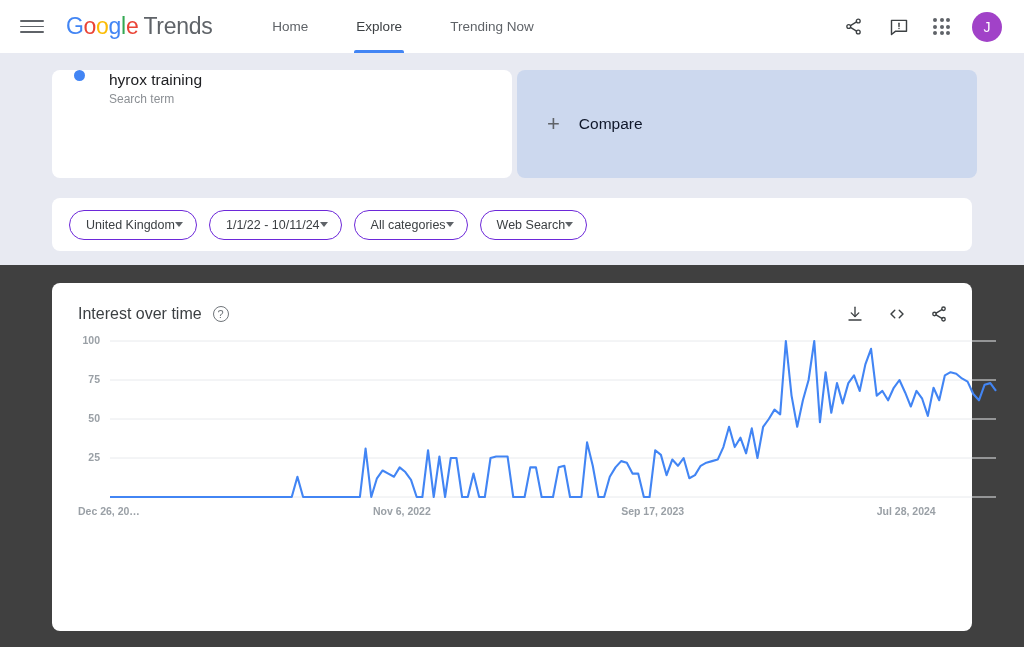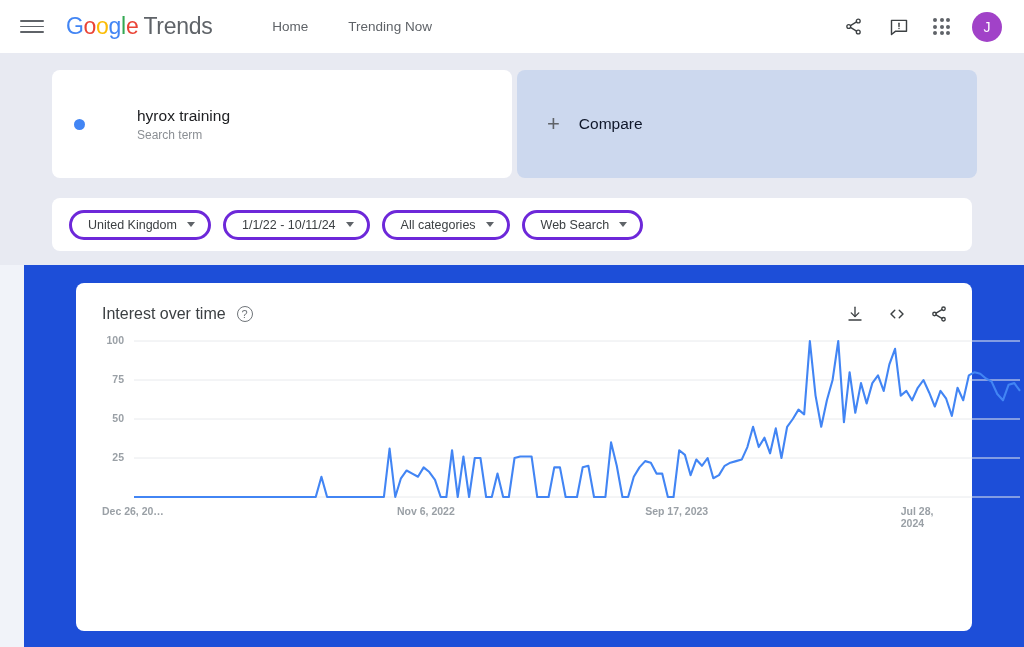--- a/index.html
+++ b/index.html
@@ -27,21 +27,21 @@
     margin-right: 22px;
   }
   .hamburger span { display: block; height: 1.6px; background: #5f6368; border-radius: 1px; }
 
   .brand { display: flex; align-items: baseline; font-size: 23px; letter-spacing: -0.3px; cursor: pointer; }
   .brand .g1 { color: #4285F4; } .brand .o1 { color: #EA4335; }
   .brand .o2 { color: #FBBC05; } .brand .g2 { color: #4285F4; }
   .brand .l1 { color: #34A853; } .brand .e1 { color: #EA4335; }
   .brand .trends { color: #5f6368; margin-left: 5px; font-size: 23px; }
 
-  .nav { display: flex; align-items: flex-start; height: 100%; margin-left: 44px; gap: 8px; }
+  .nav { display: flex; align-items: flex-start; height: 100%; margin-left: 44px; gap: 16px; }
   .nav-item {
     font-size: 13.5px; color: #5f6368;
     height: 100%; display: flex; align-items: center;
     padding: 0 16px; cursor: pointer; position: relative;
   }
   .nav-item.active { color: #3c4043; }
   .nav-item.active::after {
     content: ""; position: absolute; left: 14px; right: 14px; bottom: 0;
     height: 3px; background: #4285F4; border-radius: 2px 2px 0 0;
   }
@@ -56,51 +56,50 @@
     display: flex; align-items: center; justify-content: center;
     font-size: 14px; cursor: pointer;
   }
 
   
   .band-top { background: #e8eaf2; padding: 17px 52px 0 52px; height: 212px; }
   .terms-row { display: flex; gap: 5px; }
   .term-card {
     flex: 0 0 460px; height: 108px;
     background: #ffffff; border-radius: 8px;
-    display: flex; align-items: center; padding-left: 22px;
+    display: flex; padding-left: 22px;
     cursor: pointer;
-    gap: 28px;
   }
   .term-dot { width: 11px; height: 11px; border-radius: 50%; background: #4285F4; margin-right: 24px; }
   .term-name { font-size: 15.5px; color: #202124; line-height: 1.35; }
   .term-sub { font-size: 12px; color: #8b8f94; margin-top: 1px; }
   .compare-card {
     flex: 0 0 460px; height: 108px;
     background: #ccd8ee; border-radius: 8px;
     display: flex; align-items: center; padding-left: 30px;
     cursor: pointer;
   }
   .plus { font-size: 22px; color: #5f6368; font-weight: 300; margin-right: 19px; line-height: 1; }
   .compare-label { font-size: 15.5px; color: #0f172a; }
 
   .filters-card {
     margin-top: 20px; height: 53px;
     background: #ffffff; border-radius: 8px;
     display: flex; align-items: center; padding-left: 17px; gap: 12px;
   }
   .chip {
-    height: 30px; border: 3px solid #6d28d9; border-radius: 16px;
-    display: flex; align-items: center; gap: 10px;
+    height: 30px; border: 1px solid #6d28d9; border-radius: 16px;
+    display: flex; align-items: center; 
     padding: 0 13px 0 16px; cursor: pointer;
     font-size: 12.5px; color: #3c4043; background: #fff;
   }
   .caret { width: 0; height: 0; border-left: 4.5px solid transparent; border-right: 4.5px solid transparent; border-top: 5.5px solid #5f6368; }
 
   
-  .band-bottom { background: #1d4ed8; padding: 18px 52px 0 52px; height: 382px; margin-left: 24px; }
+  .band-bottom { background: #404040; padding: 18px 52px 0 52px; height: 382px; }
   .chart-card {
     background: #ffffff; border-radius: 8px; height: 348px;
     padding: 22px 24px 0 26px; position: relative;
   }
   .chart-head { display: flex; align-items: center; }
   .chart-title { font-size: 16px; color: #3c4043; }
   .help-icon {
     width: 16px; height: 16px; border: 1.3px solid #70757a; border-radius: 50%;
     color: #70757a; font-size: 11px; display: flex; align-items: center; justify-content: center;
     margin-left: 11px; cursor: pointer;
@@ -129,20 +128,21 @@
       <span class="o1">o</span>
       <span class="o2">o</span>
       <span class="g2">g</span>
       <span class="l1">l</span>
       <span class="e1">e</span>
     <span class="trends">Trends</span>
   </div>
 
   <div class="nav">
     <div class="nav-item">Home</div>
+    <div class="nav-item active">Explore</div>
     <div class="nav-item">Trending Now</div>
   </div>
 
   <div class="header-right">
     <div class="hicon">
       <svg width="19" height="19" viewBox="0 0 24 24" fill="none" stroke="#3c4043" stroke-width="1.7" stroke-linecap="round" stroke-linejoin="round">
         <circle cx="18" cy="5" r="2.4"></circle>
           <circle cx="6" cy="12" r="2.4"></circle>
           <circle cx="18" cy="19" r="2.4"></circle>
         <line x1="8.2" y1="10.9" x2="15.8" y2="6.1"></line>

